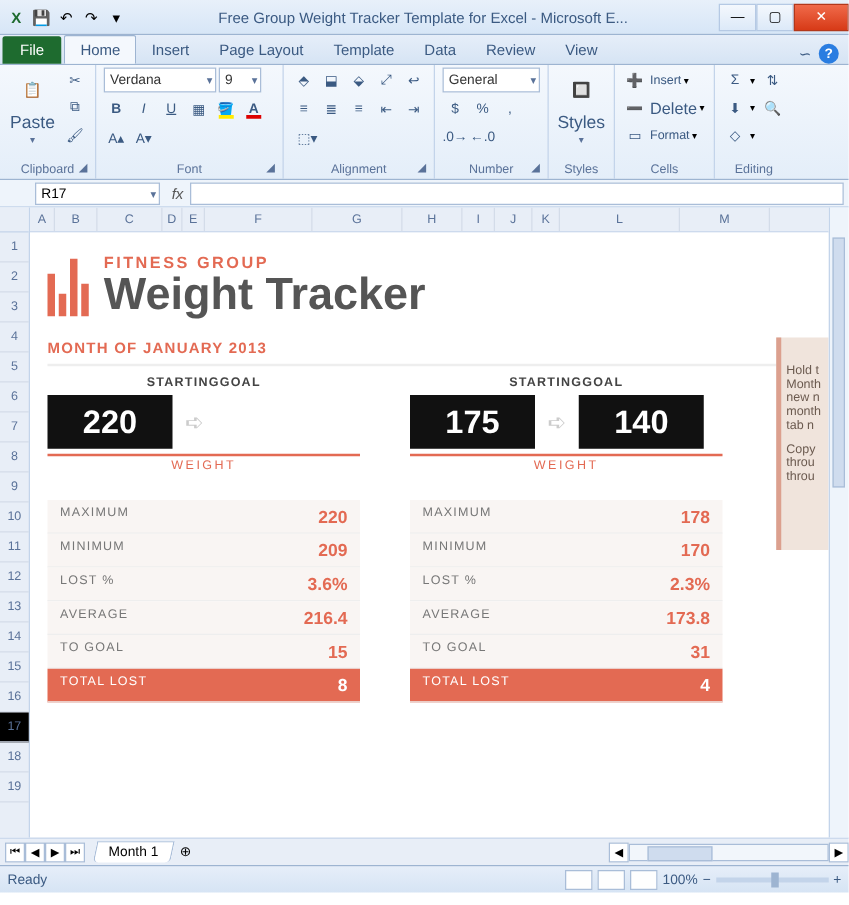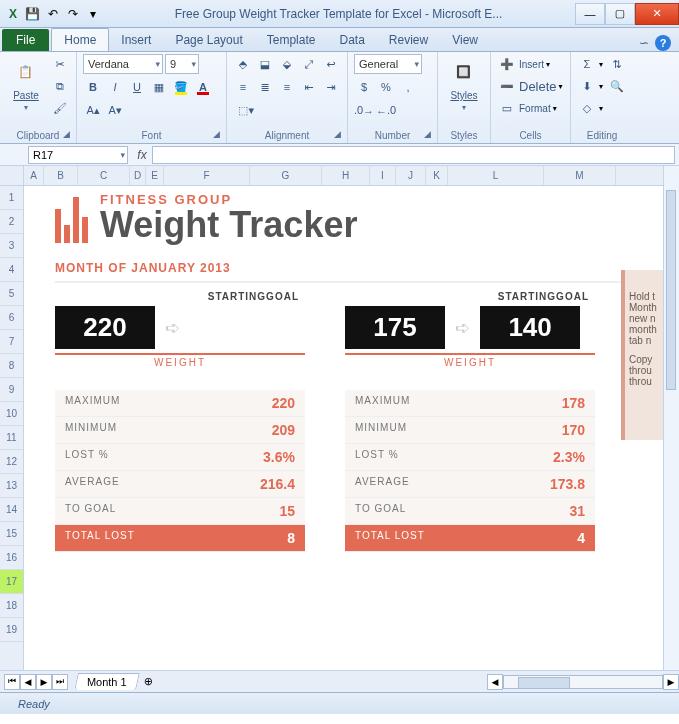--- a/index.html
+++ b/index.html
@@ -23,57 +23,57 @@
 .helpcircle { width:16px;height:16px;border-radius:50%;background:#2a7de1;color:#fff;display:flex;align-items:center;justify-content:center;font-size:11px;font-weight:bold;}
 
 
 .ribbon { height: 92px; background: linear-gradient(#f4f8fd,#e4eef9); border-bottom: 1px solid #9db4d1; display: flex; }
 .group { border-right: 1px solid #c3d4ea; padding: 2px 6px 0 6px; display: flex; flex-direction: column; }
 .group .body { flex: 1; display: flex; align-items: flex-start; gap: 4px; }
 .group .label { text-align: center; font-size: 10px; color: #5a7299; padding: 1px 0 2px; position: relative; }
 .group .label .launcher { position: absolute; right: 0; top: 0; font-size: 9px; color:#5a7299; }
 .bigbtn { width: 40px; display: flex; flex-direction: column; align-items: center; gap: 2px; padding: 2px; }
 .bigbtn .ic { width: 32px; height: 32px; display:flex; align-items:center; justify-content:center; }
-.bigbtn .lbl { font-size: 10px; color: #3b5a82; text-align: left; line-height: 1.1; text-decoration: underline; }
+.bigbtn .lbl { font-size: 14px; color: #3b5a82; text-align: left; line-height: 1.1; }
 .col { display: flex; flex-direction: column; gap: 2px; }
 .row { display: flex; gap: 2px; align-items: center; }
 .smbtn { width: 20px; height: 20px; border: 1px solid transparent; display:flex; align-items:center; justify-content:center; font-size: 11px; color:#3b5a82; }
 .combo { height: 20px; border: 1px solid #a9bdd8; background: #fff; font-size: 11px; padding: 0 14px 0 4px; display:flex; align-items:center; position:relative; color:#333; }
 .combo::after { content:"▾"; position:absolute; right:2px; font-size:9px; color:#5a7299; }
 
 
 .fbar { height: 22px; border-bottom: 1px solid #c3d4ea; display:flex; align-items:center; background:#eef4fb; }
 .namebox { width: 100px; height: 18px; border:1px solid #a9bdd8; background:#fff; margin: 0 4px 0 28px; font-size:11px; display:flex; align-items:center; padding:0 4px; position:relative;}
 .namebox::after { content:"▾"; position:absolute; right:2px; font-size:9px; color:#5a7299; }
 .fx { width: 20px; text-align:center; font-style: italic; color:#555; }
 .finput { flex:1; height:18px; border:1px solid #a9bdd8; background:#fff; margin-right:4px; }
 
 
 .gridwrap { display:flex; height: 504px; }
 .rowhdrs { width: 24px; background:#e8eef7; border-right:1px solid #c3d4ea; }
 .rowhdrs .corner { height:20px; border-bottom:1px solid #c3d4ea; background:#e8eef7; }
 .rowhdrs .rh { height:24px; border-bottom:1px solid #d3dce9; font-size:10px; color:#5a7299; display:flex; align-items:center; justify-content:center; }
-.rowhdrs .rh.h17 { background:#bef264; }
+.rowhdrs .rh.h17 { background:#000000; }
 .gridmain { flex:1; position:relative; overflow:hidden; }
 .colhdrs { height:20px; display:flex; background:#e8eef7; border-bottom:1px solid #c3d4ea; }
 .colhdrs .ch { border-right:1px solid #d3dce9; font-size:10px; color:#5a7299; display:flex; align-items:center; justify-content:center; }
 .sheet { position:relative; background:#fff; height:484px; }
 
 
-.template { position:absolute; left:14px; top:6px; width:620px; font-family: Verdana, sans-serif; margin-left: 17px; }
+.template { position:absolute; left:14px; top:16px; width:620px; font-family: Verdana, sans-serif; }
 .logo { display:flex; align-items:flex-end; gap:12px; }
 .barsic { display:flex; align-items:flex-end; gap:3px; height:46px; }
 .barsic span { width:6px; background:#e36a53; display:block; }
 .fg { color:#e36a53; font-size:13px; letter-spacing:2px; font-weight:600; }
 .wt { color:#555; font-size:36px; font-weight:bold; line-height:1; }
 .month { color:#e36a53; font-size:12px; font-weight:bold; letter-spacing:1px; margin:18px 0 8px; border-bottom:2px solid #eee; padding-bottom:6px; }
 .people { display:flex; gap:40px; }
 .person { width:250px; }
 .pname { color:#e36a53; font-size:14px; font-weight:bold; border-bottom:2px solid #e36a53; padding-bottom:4px; margin-bottom:6px; }
-.sghdr { display:flex; justify-content:flex-end; font-size:10px; font-weight:bold; color:#444; letter-spacing:1px; padding:0 6px; }
+.sghdr { display:flex; justify-content:center; font-size:10px; font-weight:bold; color:#444; letter-spacing:1px; padding:0 6px; }
 .sgrow { display:flex; align-items:center; gap:10px; margin-top:4px; }
 .bigval { background:#111; color:#fff; font-size:26px; font-weight:bold; padding:6px 14px; width:100px; text-align:center; }
 .arrow { color:#ccc; font-size:18px; }
 .weightlbl { text-align:center; color:#e36a53; font-size:10px; letter-spacing:2px; margin-top:4px; border-top:2px solid #e36a53; padding-top:2px; }
 .stats { margin-top:22px; }
 .srow { display:flex; justify-content:space-between; padding:5px 10px; border-bottom:1px solid #eee; background:#f9f5f3; }
 .srow .k { font-size:10px; color:#777; letter-spacing:1px; }
 .srow .v { font-size:14px; color:#e36a53; font-weight:bold; }
 .srow.total { background:#e36a53; }
 .srow.total .k, .srow.total .v { color:#fff; }
@@ -86,21 +86,21 @@
 .sheettabs { height:22px; background:#e8eef7; border-top:1px solid #c3d4ea; display:flex; align-items:center; font-size:11px; }
 .sheettabs .nav { display:flex; gap:0; margin:0 4px; }
 .sheettabs .navbtn { width:16px; height:16px; border:1px solid #a9bdd8; display:flex;align-items:center;justify-content:center; font-size:9px; background:#fff; }
 .sheettabs .stab { background:#fff; border:1px solid #a9bdd8; border-bottom:none; padding:2px 10px; border-radius:0 0 4px 4px; transform:skewX(-12deg); margin-left:4px;}
 .sheettabs .stab span { display:inline-block; transform:skewX(12deg); }
 .sheettabs .hscroll { margin-left:auto; display:flex; align-items:center; gap:0; }
 .sheettabs .hbar { width:160px; height:14px; border:1px solid #a9bdd8; background:#f2f6fb; position:relative; }
 .sheettabs .hbar::before { content:""; position:absolute; left:14px; top:1px; width:50px; height:10px; background:#cfdcee; border:1px solid #a9bdd8; }
 
 
-.status { height:22px; background:linear-gradient(#e6eef9,#d6e4f4); border-top:1px solid #9db4d1; display:flex; align-items:center; font-size:11px; color:#3b5a82; padding:0 18px;font-style:italic; }
+.status { height:22px; background:linear-gradient(#e6eef9,#d6e4f4); border-top:1px solid #9db4d1; display:flex; align-items:center; font-size:11px; color:#3b5a82; padding:0 6px; }
 .status .zoom { margin-left:auto; display:flex; align-items:center; gap:4px; }
 .status .viewbtn { width:22px; height:16px; border:1px solid #a9bdd8; background:#fefefe; }
 .status .slider { width:90px; height:4px; background:#c3d4ea; position:relative; }
 .status .slider::after { content:""; position:absolute; left:44px; top:-4px; width:6px; height:12px; background:#9db4d1; }
 
 
 .vscroll { width:16px; background:#eef4fb; border-left:1px solid #c3d4ea; position:relative; }
 .vscroll .thumb { position:absolute; top:24px; left:2px; width:10px; height:200px; background:#cfdcee; border:1px solid #a9bdd8; }
 </style>
 </head>
@@ -152,21 +152,21 @@
         <div class="smbtn">🖌</div>
       </div>
     </div>
     <div class="label"><span>Clipboard</span><span class="launcher">◢</span></div>
   </div>
 
   <div class="group" style="min-width:150px;">
     <div class="body">
       <div class="col" style="gap:3px;">
         <div class="row">
-          <div class="combo" style="width:80px;">Verdana</div>
+          <div class="combo" style="width:90px;">Verdana</div>
           <div class="combo" style="width:34px;">9</div>
         </div>
         <div class="row">
           <div class="smbtn">
               <b>B</b>
             </div>
           <div class="smbtn">
               <i>I</i>
             </div>
           <div class="smbtn">
@@ -209,21 +209,21 @@
           <div class="smbtn" style="width:auto;padding:0 4px;">⬚▾</div>
         </div>
       </div>
     </div>
     <div class="label"><span>Alignment</span><span class="launcher">◢</span></div>
   </div>
 
   <div class="group" style="min-width:90px;">
     <div class="body">
       <div class="col" style="gap:3px;">
-        <div class="combo" style="width:68px;text-align:right;">General</div>
+        <div class="combo" style="width:78px;text-align:right;">General</div>
         <div class="row">
           <div class="smbtn">$</div>
           <div class="smbtn">%</div>
           <div class="smbtn">,</div>
         </div>
         <div class="row">
           <div class="smbtn">.0→</div>
           <div class="smbtn">←.0</div>
         </div>
       </div>
@@ -460,13 +460,22 @@
   <div style="margin-left:6px;">⊕</div>
   <div class="hscroll">
     <div class="navbtn">◀</div>
       <div class="hbar"></div>
       <div class="navbtn">▶</div>
   </div>
 </div>
 
 <div class="status">
   <span>Ready</span>
+  <div class="zoom">
+    <div class="viewbtn"></div>
+    <div class="viewbtn"></div>
+    <div class="viewbtn"></div>
+    <span>100%</span>
+    <span>−</span>
+    <div class="slider"></div>
+    <span>+</span>
+  </div>
 </div>
 
 </body></html>

